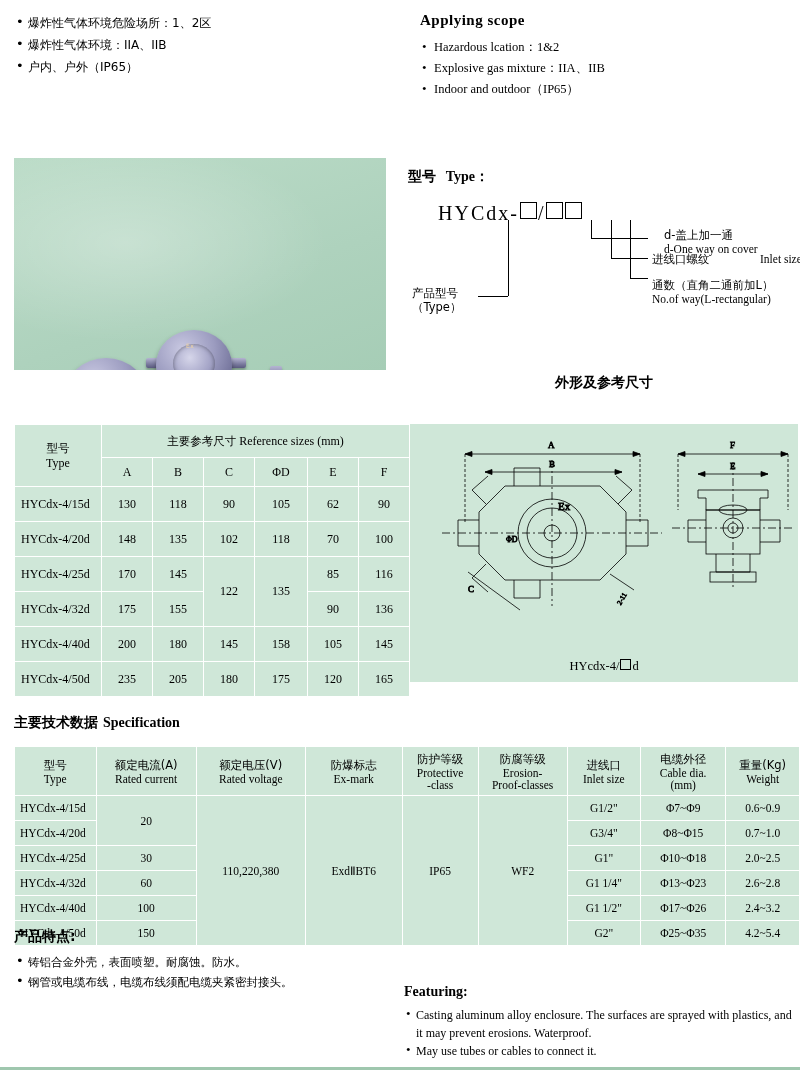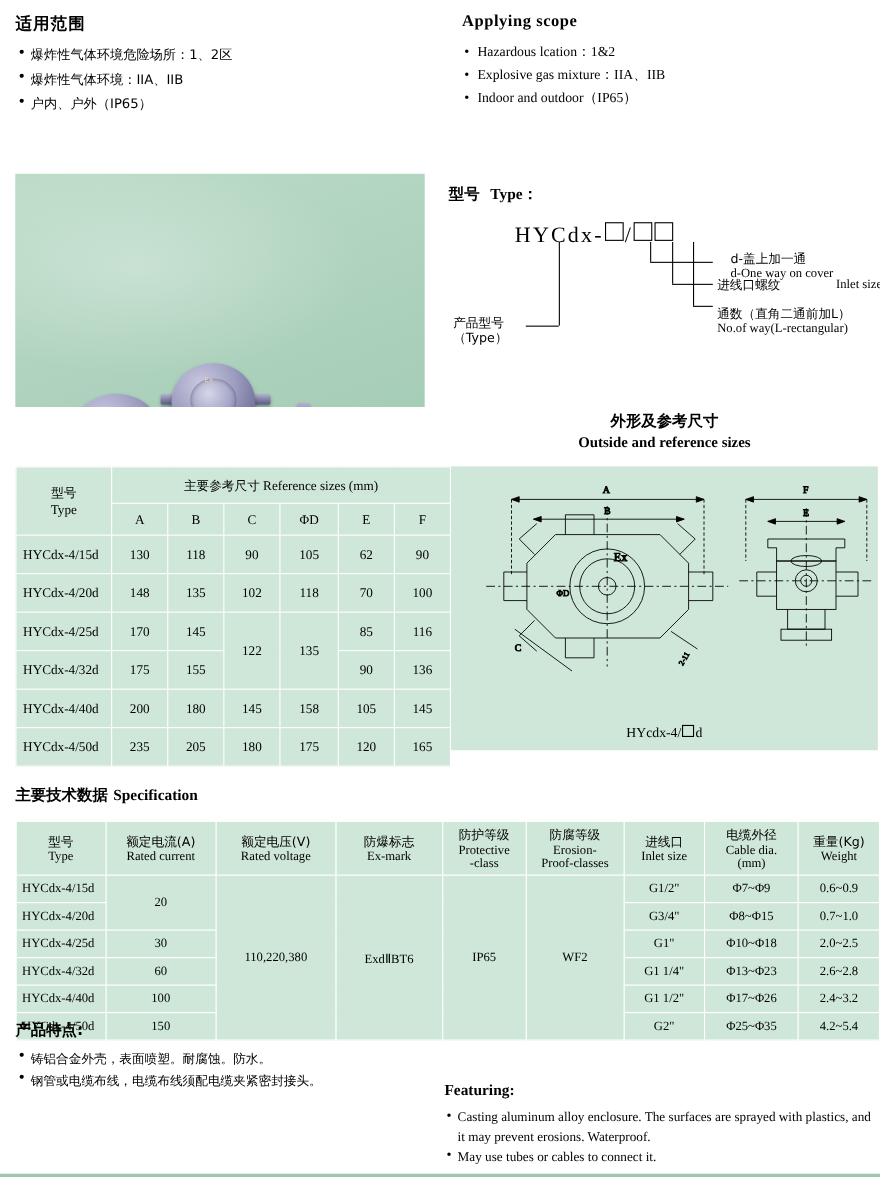--- a/index.html
+++ b/index.html
@@ -133,21 +133,21 @@
   .type-title {
     font-family: "DejaVu Sans", sans-serif;
     font-weight: bold;
     font-size: 14px;
   }
   .type-title span.en {
     font-family: "Liberation Serif", serif;
   }
   .type-code {
     margin-top: 16px;
-    margin-left: 60px;
+    margin-left: 30px;
     font-family: "Liberation Serif", serif;
     font-size: 20px;
     letter-spacing: 2px;
     position: relative;
     display: inline-block;
   }
   .sqbox {
     display: inline-block;
     width: 15px;
     height: 15px;
@@ -332,21 +332,20 @@
     height: 3px;
     background: #9fc7ae;
   }
 </style>
 </head>
 <body>
 
 <div class="page">
 
   <div class="scope-cn">
-    <div class="sec-title-cn">适用范围</div>
     <ul class="bullets cn">
       <li>爆炸性气体环境危险场所：1、2区</li>
       <li>爆炸性气体环境：IIA、IIB</li>
       <li>户内、户外（IP65）</li>
     </ul>
   </div>
 
   <div class="scope-en">
     <div class="sec-title-en">Applying scope</div>
     <ul class="bullets">
@@ -413,21 +412,20 @@
 
       <div class="callout-text" style="left:4px; top:60px; text-align:left;">
         <div class="cn">产品型号</div>
         <div class="cn">（Type）</div>
       </div>
     </div>
   </div>
 
   <div class="osr-head">
     <div class="cn">外形及参考尺寸</div>
-    <div class="en">Outside and reference sizes</div>
   </div>
 
   <table class="ref-table">
     <tbody>
         <tr>
       <th rowspan="2" style="width:84px; height:38px;">
         <div class="hdr-cn">型号</div>
         <div>Type</div>
       </th>
       <th colspan="6" style="height:30px;">

